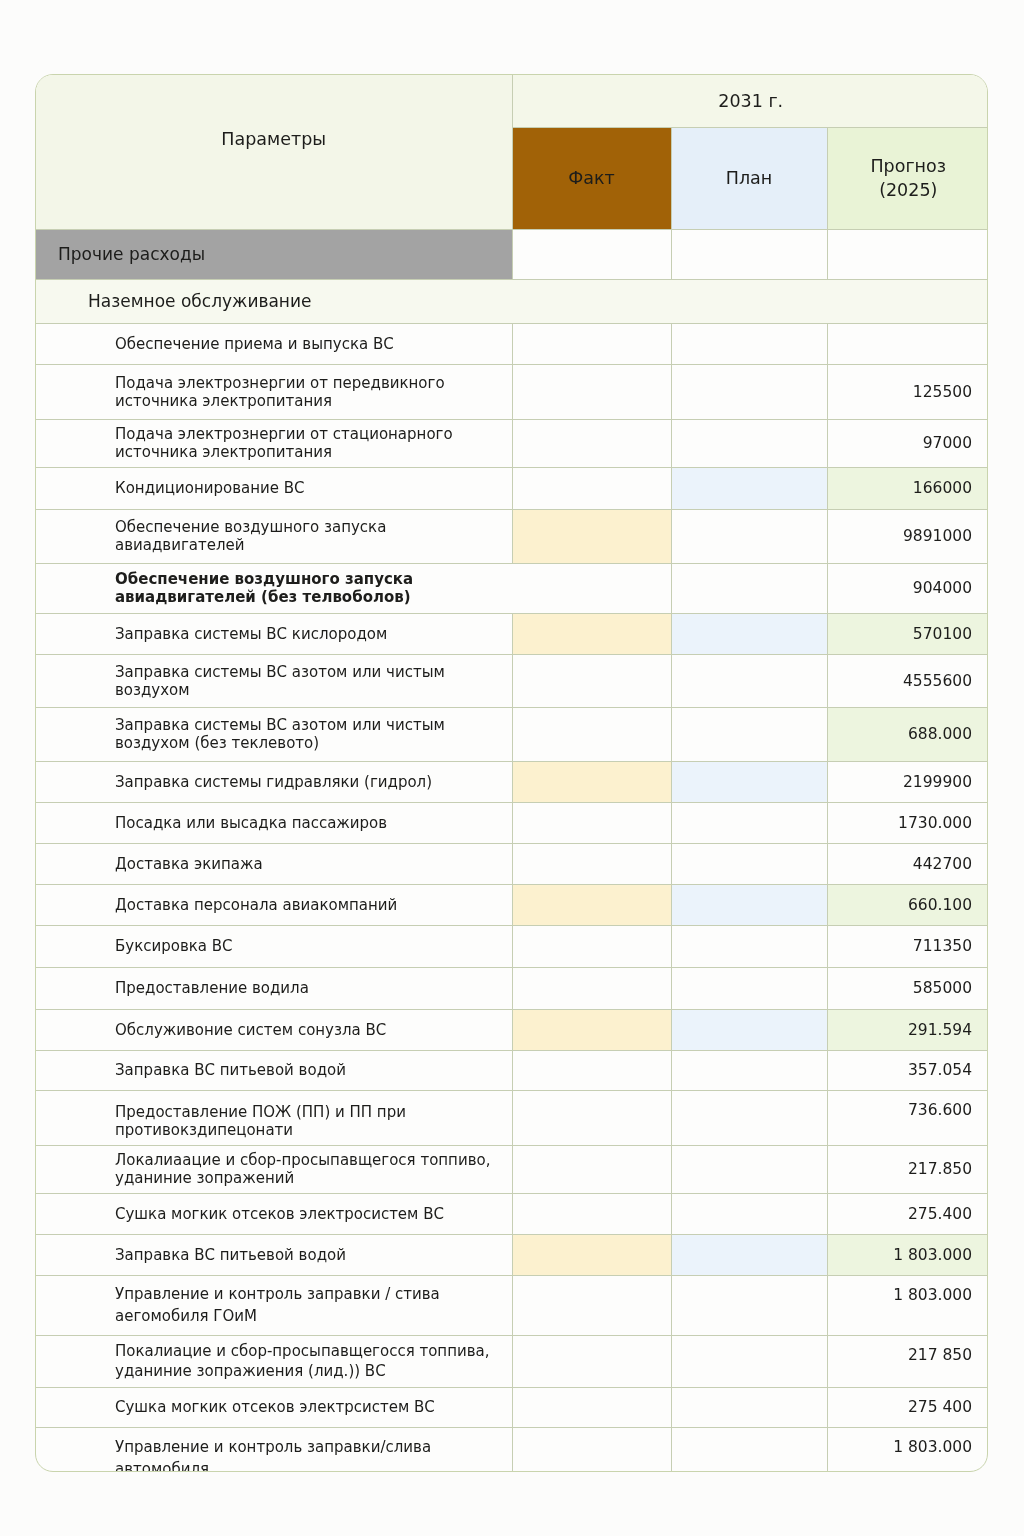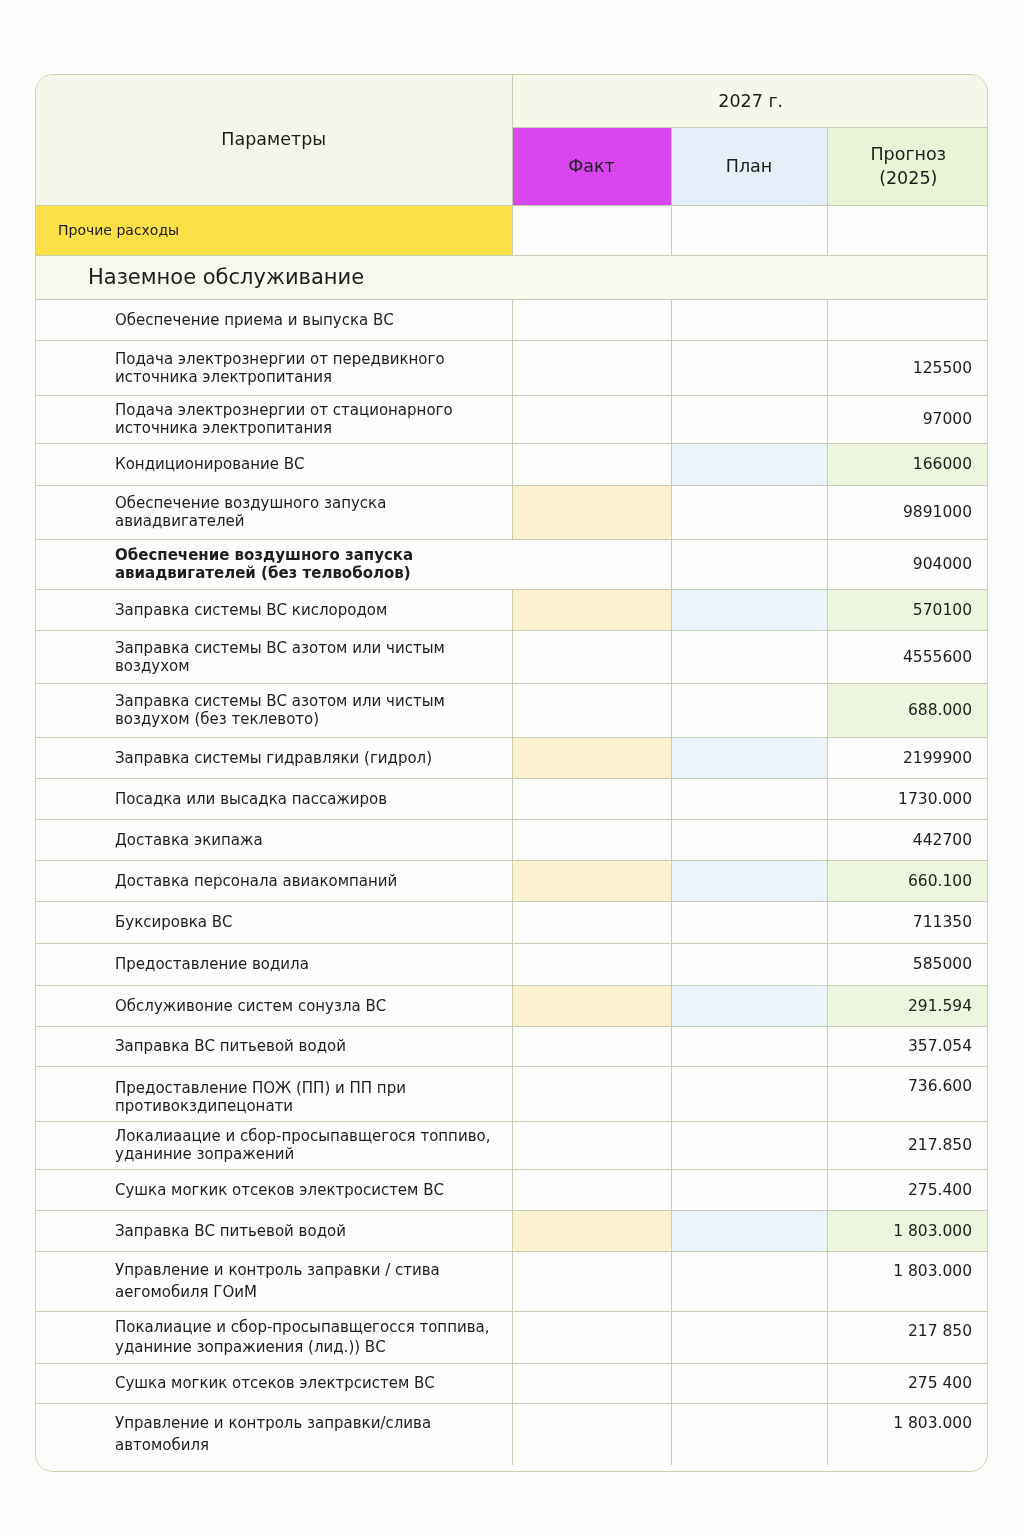--- a/index.html
+++ b/index.html
@@ -15,25 +15,25 @@
   col.c-plan { width: 156px; }
   col.c-prog { width: 162px; }
   td, th { border: 1px solid #c6ceb3; font-weight: normal; vertical-align: middle; }
   tr > *:first-child { border-left: none; }
   tr > *:last-child { border-right: none; }
   thead tr:first-child > * { border-top: none; }
   tbody tr:last-child > * { border-bottom: none; }
   th { background: #f4f7e9; font-size: 17.5px; text-align: center; }
   th.h-param { background: #f3f6e8; }
   th.h-year { height: 52px; }
-  th.h-fact { background: #d946ef; height: 78px; }
+  th.h-fact { background: #a16207; height: 102px; }
   th.h-plan { background: #e5eff9; }
   th.h-prog { background: #e9f3d6; line-height: 24px; }
-  td.cat { font-size: 14px; padding-left: 22px; height: 50px; background: #fde047; }
-  td.sub { font-size: 21px; padding-left: 52px; height: 44px; background: #f7f9ef; }
+  td.cat { font-size: 17px; padding-left: 22px; height: 50px; background: #a3a3a3; }
+  td.sub { font-size: 17px; padding-left: 52px; height: 44px; background: #f7f9ef; }
   td.item { font-size: 15px; padding-left: 79px; padding-right: 8px; line-height: 18px; }
   td.val { font-size: 15.5px; text-align: right; padding-right: 17px; }
   td.val.top { vertical-align: top; padding-top: 10px; }
   .bg-fact { background: #fcf1cf; }
   .bg-plan { background: #ebf3fb; }
   .bg-prog { background: #edf5df; }
 </style>
 </head>
 <body>
 
@@ -41,21 +41,21 @@
 <table>
   <colgroup>
     <col class="c-param">
         <col class="c-fact">
         <col class="c-plan">
         <col class="c-prog">
   </colgroup>
   <thead>
     <tr>
       <th class="h-param" rowspan="2" style="vertical-align: top; padding-top: 54px;">Параметры</th>
-      <th class="h-year" colspan="3">2027 г.</th>
+      <th class="h-year" colspan="3">2031 г.</th>
     </tr>
     <tr>
       <th class="h-fact">Факт</th>
       <th class="h-plan">План</th>
       <th class="h-prog">
         <div>Прогноз</div>
         <div>(2025)</div>
       </th>
     </tr>
   </thead>

